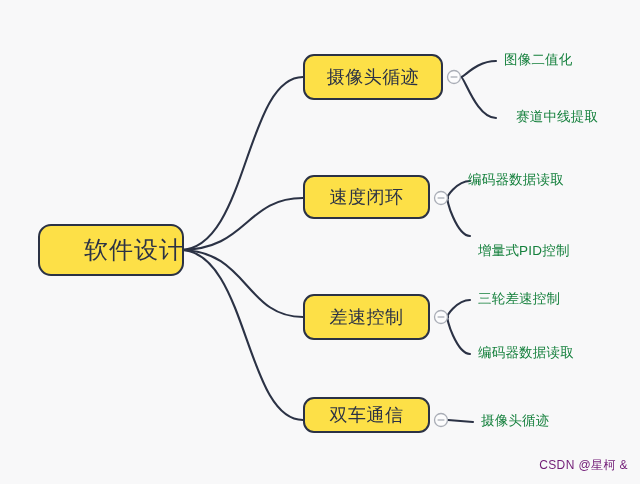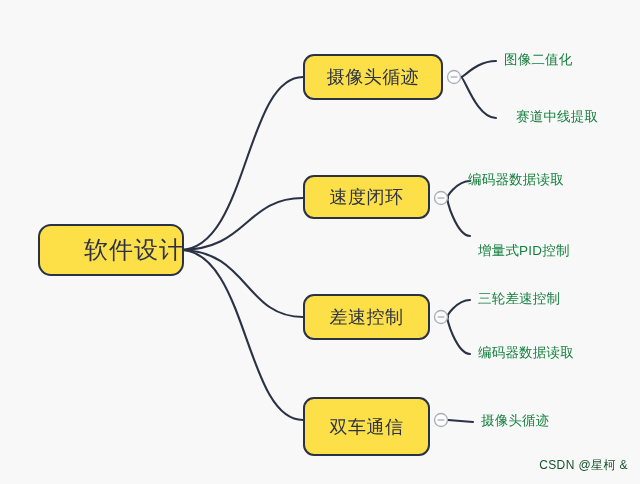--- a/index.html
+++ b/index.html
@@ -48,21 +48,21 @@
     color: #15803d;
     font-size: 13.5px;
     line-height: 1;
     white-space: nowrap;
     letter-spacing: 0.2px;
   }
   .watermark {
     position: absolute;
     right: 12px;
     bottom: 10px;
-    color: #14532d;
+    color: #701a75;
     font-size: 12px;
     letter-spacing: 0.4px;
     white-space: nowrap;
     text-align: center;
   }
   .toggle-hit {
     position: absolute;
     width: 16px;
     height: 16px;
     border-radius: 50%;
@@ -121,20 +121,20 @@
     </div>
     <div class="toggle-hit" style="left: 433px; top: 190px;"></div>
     <div class="leaf-label" style="left: 468px; top: 173px;">编码器数据读取</div>
     <div class="leaf-label" style="left: 478px; top: 244px;">增量式PID控制</div>
     <div class="node-box node-branch" style="left: 303px; top: 294px; width: 127px; height: 46px;">
       <span>差速控制</span>
     </div>
     <div class="toggle-hit" style="left: 433px; top: 309px;"></div>
     <div class="leaf-label" style="left: 478px; top: 292px;">三轮差速控制</div>
     <div class="leaf-label" style="left: 478px; top: 346px;">编码器数据读取</div>
-    <div class="node-box node-branch" style="left: 303px; top: 397px; width: 127px; height: 59px;">
+    <div class="node-box node-branch" style="left: 303px; top: 397px; width: 127px; height: 36px;">
       <span>双车通信</span>
     </div>
     <div class="toggle-hit" style="left: 433px; top: 412px;"></div>
     <div class="leaf-label" style="left: 481px; top: 414px;">摄像头循迹</div>
   </div>
 
 <div class="watermark">CSDN @星柯 &amp;</div>
 
 </body></html>

